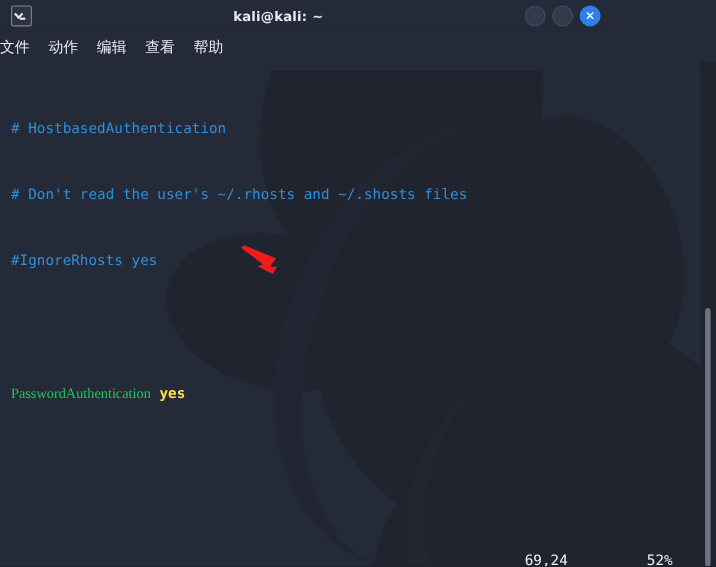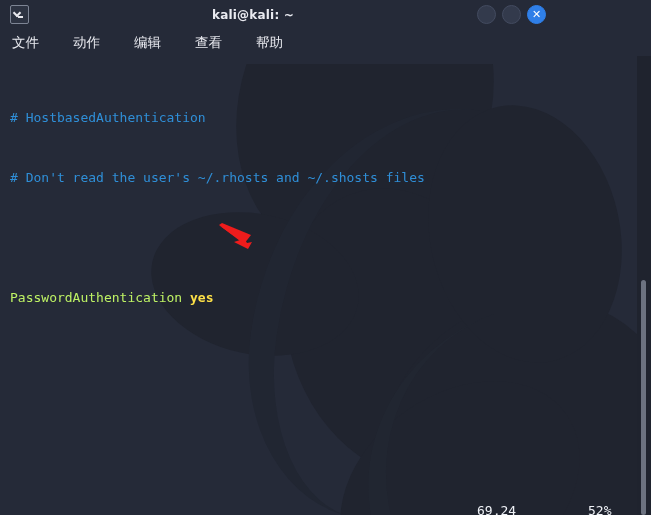--- a/index.html
+++ b/index.html
@@ -99,23 +99,22 @@
 
   
   .menubar {
     position: absolute;
     left: 0; top: 29px;
     width: 570px;
     height: 27px;
     background: #252a38;
     display: flex;
     align-items: center;
-    padding-left: 12px;
-    box-sizing: border-box;
-    gap: 34px;
+    box-sizing: border-box;
+    gap: 17px;
   }
   .menu-item {
     color: #e9eaf0;
     font-family: "DejaVu Sans", sans-serif;
     font-size: 13.5px;
     user-select: none;
     cursor: default;
   }
 
   
@@ -168,21 +167,21 @@
     padding: 4px 0 0 10px;
     box-sizing: border-box;
     font-family: "DejaVu Sans Mono", monospace;
     font-size: 13px;
     line-height: 20px;
     white-space: pre;
     color: #3a9ae0;
   }
   .line { height: 20px; }
   .c-comment { color: #2f8fd8; }
-  .c-key     { color: #bef264; }
+  .c-key     { color: #22c55e; font-family: Liberation Serif, serif; }
   .c-val     { color: #fde047; font-weight: bold; }
   .c-plain   { color: #cdd3e0; }
 
   
   .statusline {
     position: absolute;
     left: 0;
     bottom: 2px;
     width: 641px;
     height: 20px;
@@ -259,20 +258,21 @@
       <span class="d4"></span>
       <span class="d5"></span>
       <span class="d6"></span>
       <div class="dcurve"></div>
       <div class="dcurve2"></div>
     </div>
 
     <div class="term">
       <div class="line"><span class="c-comment"># HostbasedAuthentication</span></div>
       <div class="line"><span class="c-comment"># Don't read the user's ~/.rhosts and ~/.shosts files</span></div>
+      <div class="line"><span class="c-comment">#IgnoreRhosts yes</span></div>
       <div class="line"></div>
       <div class="line"><span class="c-key">PasswordAuthentication</span><span class="c-plain"> </span><span class="c-val">yes</span></div>
       
       
       
       
       
       
       
       

